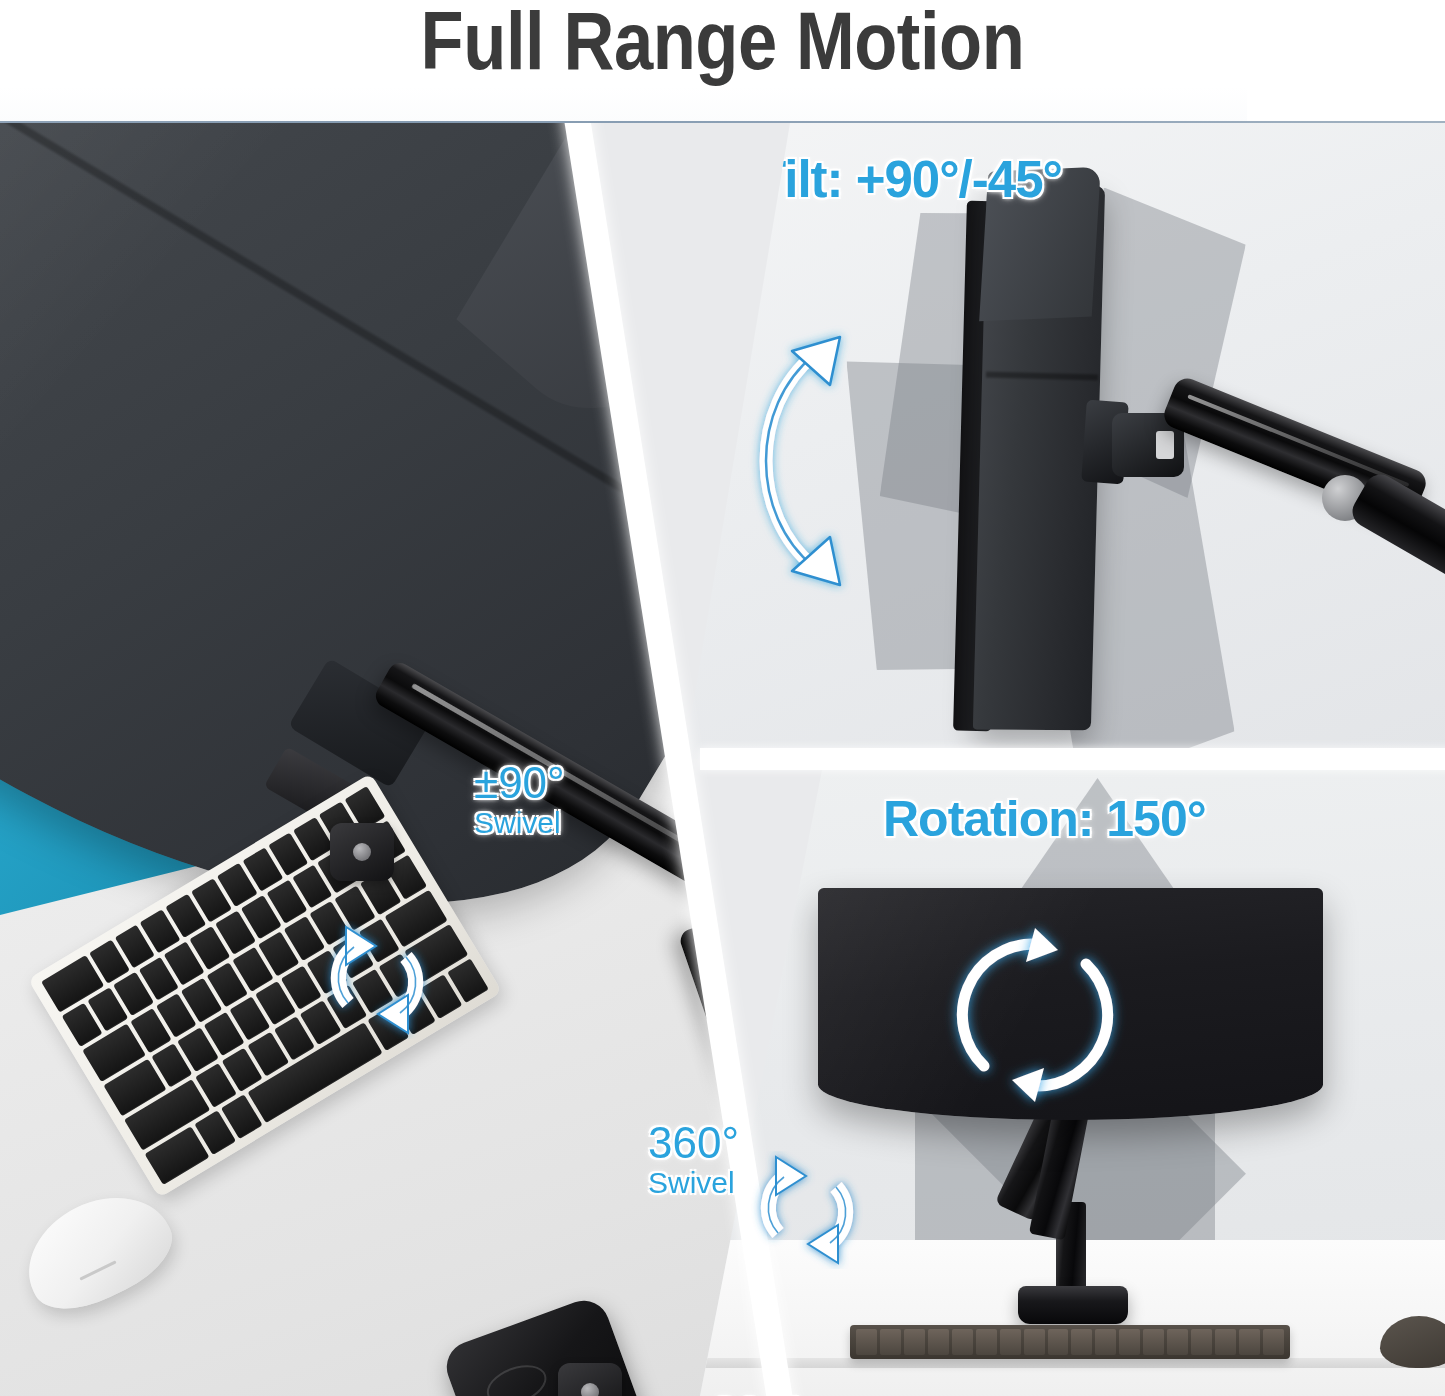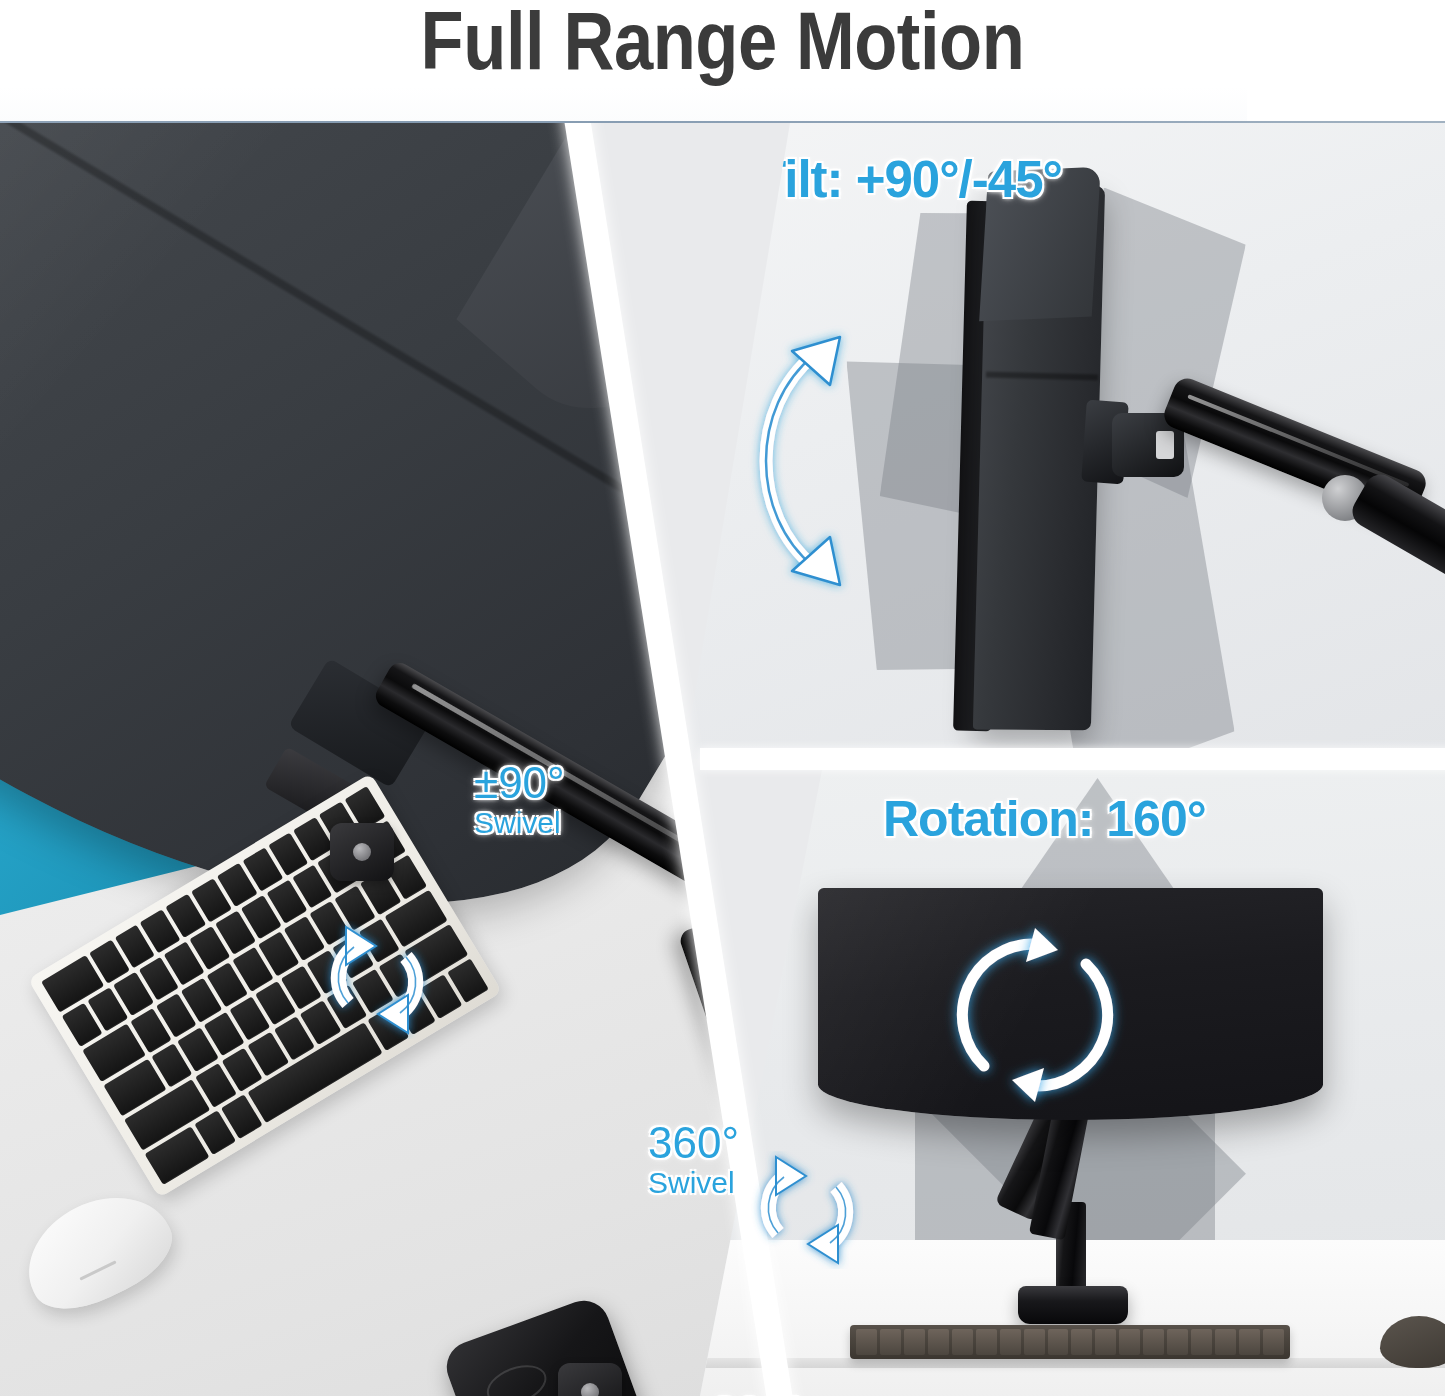--- a/index.html
+++ b/index.html
@@ -561,21 +561,21 @@
           <div class="rk"></div>
           <div class="rk"></div>
           <div class="rk"></div>
           <div class="rk"></div>
           <div class="rk"></div>
           <div class="rk"></div>
           <div class="rk"></div>
       </div>
       <div id="rot-mouse"></div>
 
-      <div id="rot-title">Rotation: 160°</div>
+      <div id="rot-title">Rotation: 150°</div>
     </div>
 
     <div id="div-diagonal"></div>
     <div id="div-horizontal"></div>
 
     <svg class="swivel-icon" id="swivel-icon-top" viewBox="0 0 118 118">
       <defs>
         <filter id="glowS1" x="-60%" y="-60%" width="220%" height="220%">
           <feDropShadow dx="0" dy="0" stdDeviation="4" flood-color="#2f8fd0" flood-opacity=".9"></feDropShadow>
         </filter>

